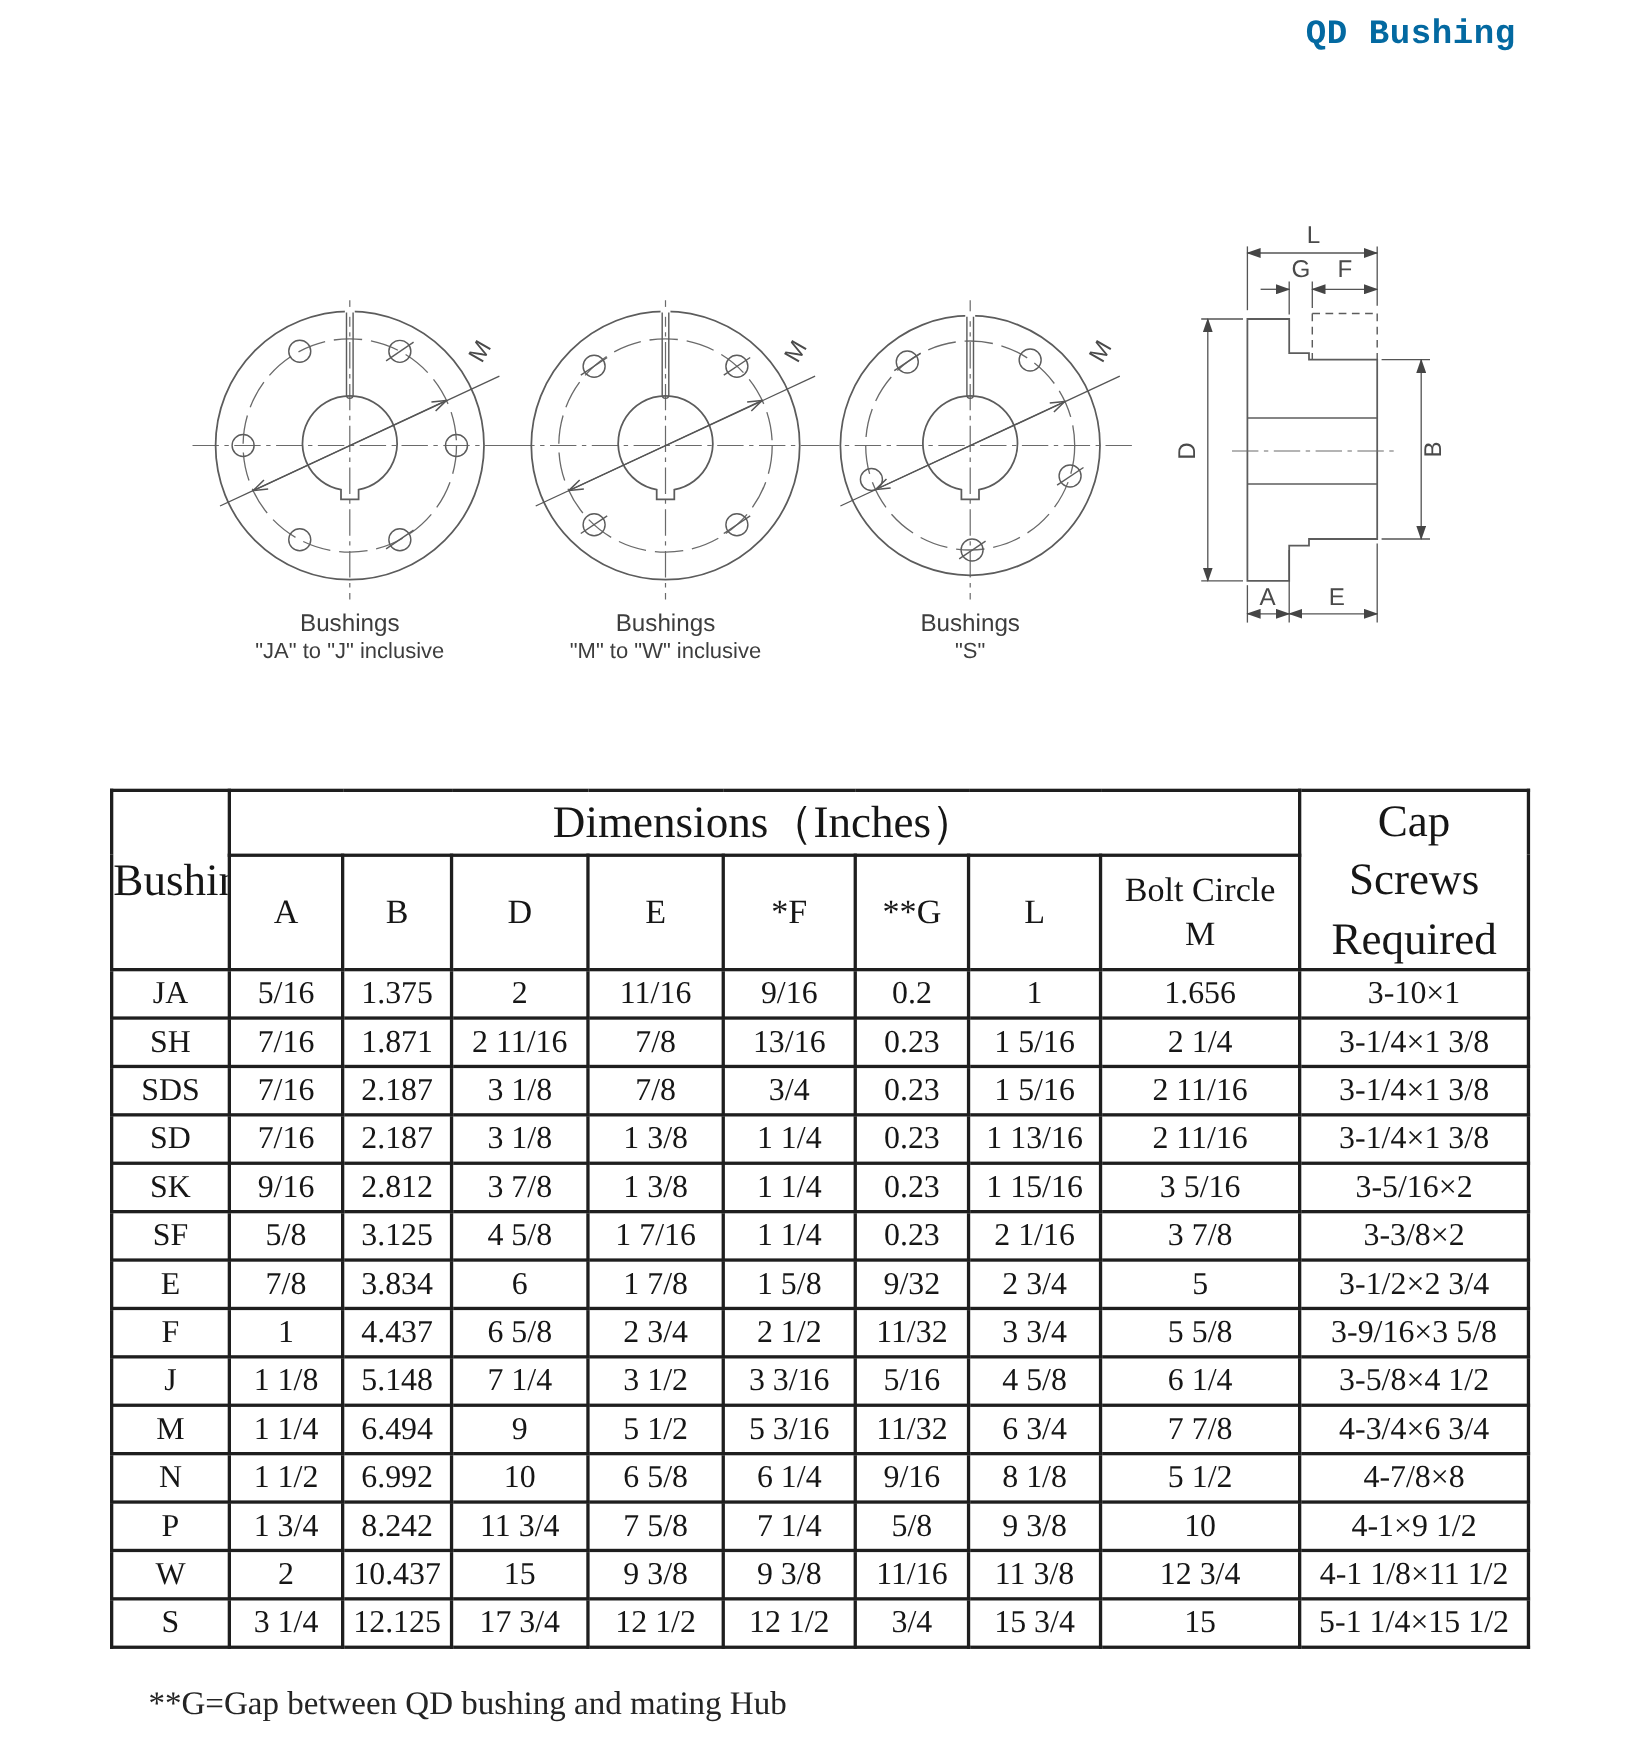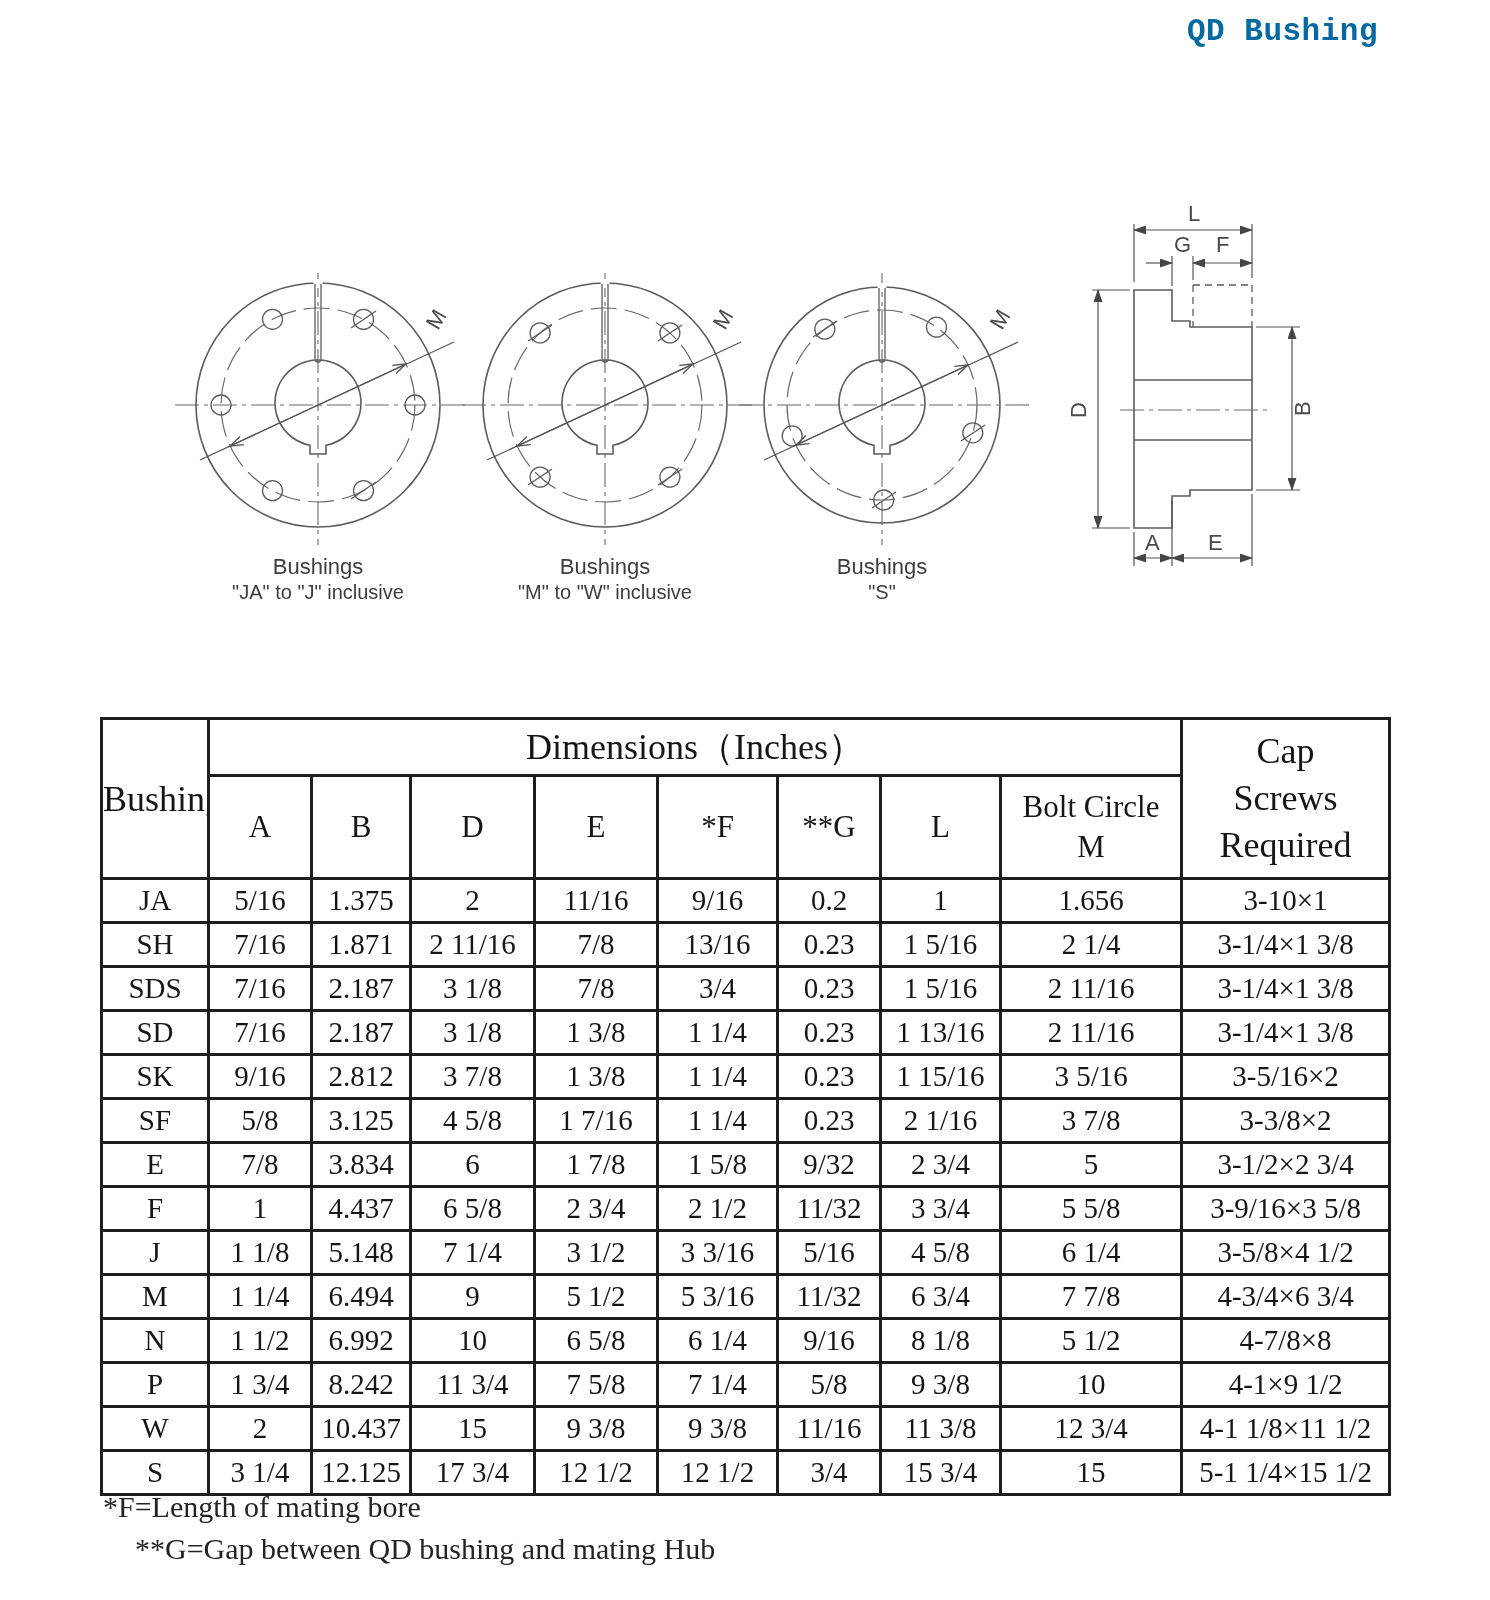--- a/index.html
+++ b/index.html
@@ -38,21 +38,21 @@
   
   .spec-table {
     position:absolute; left:100px; top:717px;
     border-collapse:collapse; table-layout:fixed; width:1288px;
     background:transparent; font-family:"Liberation Serif", serif;
   }
   .spec-table th, .spec-table td {
     border:3px solid #1e1e1e; text-align:center; vertical-align:middle;
     padding:0; color:#161616; overflow:hidden;
   }
-  .spec-table thead tr.r1 th { height:54px;  font-size:36px; font-weight:normal; }
+  .spec-table thead tr.r1 th { height:54px;  font-size:41px; font-weight:normal; }
   .spec-table thead tr.r2 th { height:100px; font-size:31px; font-weight:normal; }
   .spec-table th.pre { white-space:pre-line; line-height:1.3; font-size:30px;text-align:center; }
   .spec-table th.corner { font-size:30px; }
   .spec-table td { height:41px; font-size:29px; }
 
   .footnote {
     position:absolute; left:103px; font-size:30px; color:#242424;
     font-family:"Liberation Serif", serif;
   }
 </style>
@@ -400,16 +400,15 @@
           <td>12 1/2</td>
           <td>12 1/2</td>
           <td>3/4</td>
           <td>15 3/4</td>
           <td>15</td>
           <td>5-1 1/4×15 1/2</td>
         </tr>
       </tbody>
   </table>
 
-  <div class="footnote" style="top:1490px;">*F=Length of mating bore</div>
   <div class="footnote" style="top:1532px;margin-left:32px;">**G=Gap between QD bushing and mating Hub</div>
 
 </div>
 
 </body></html>

